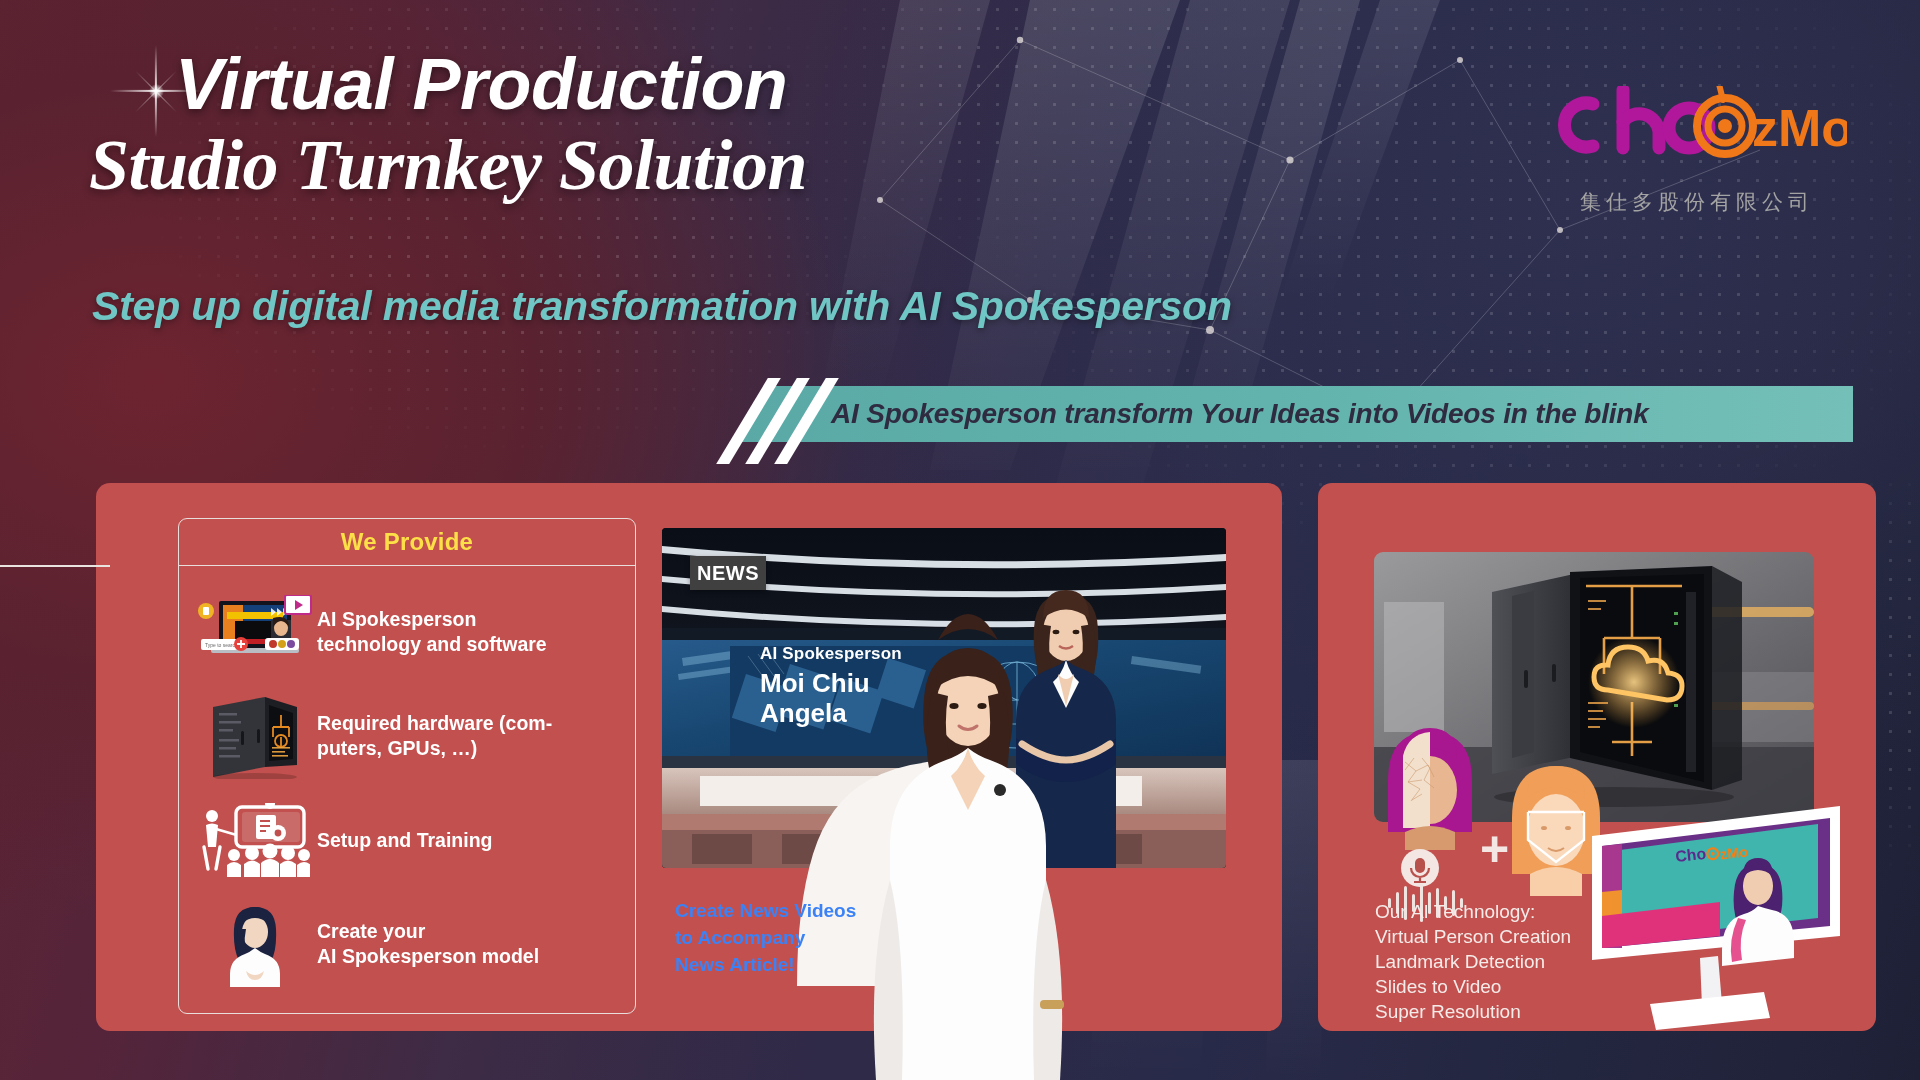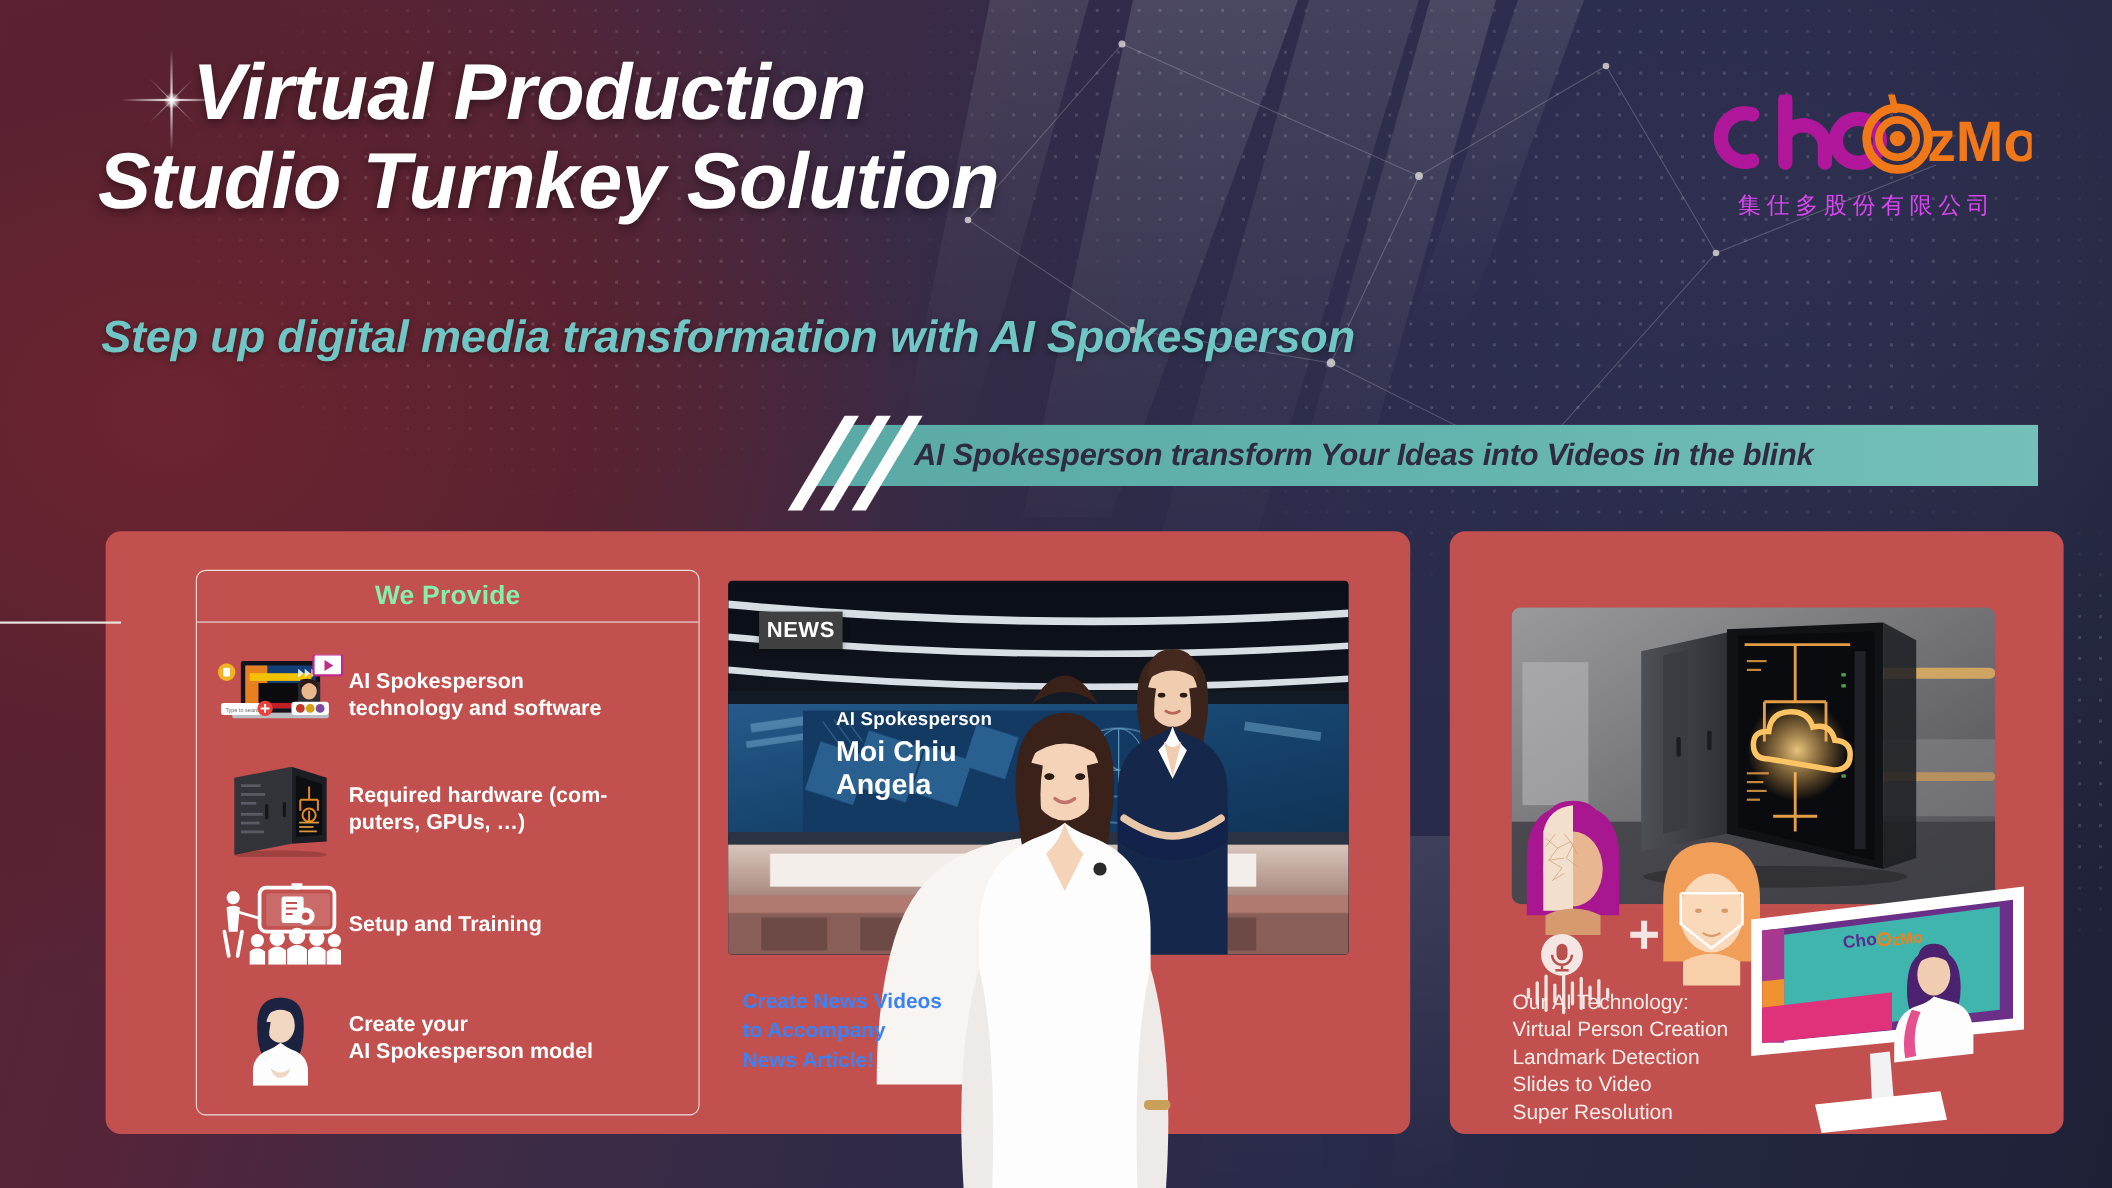--- a/index.html
+++ b/index.html
@@ -60,31 +60,31 @@
   .star-d1{ transform:rotate(45deg); } .star-d2{ transform:rotate(-45deg); }
 
   
   .headline{
     position:absolute; left:175px; top:44px; width:1180px;
     color:#fff; font-weight:bold; font-style:italic;
     font-size:72px; line-height:1.12; letter-spacing:-.5px;
     text-shadow:0 3px 9px rgba(0,0,0,.42);
     font-stretch:condensed;
   }
-  .headline .l2{ margin-left:-86px; }
+  .headline .l2{ margin-left:-86px;font-family:Liberation Serif, serif; }
   .subhead{
     position:absolute; left:92px; top:283px; width:1400px;
     color:#6fc6c4; font-weight:bold; font-style:italic; font-size:41px;
     letter-spacing:-.2px; text-shadow:0 2px 6px rgba(0,0,0,.38);
   }
 
   
   .logo-wrap{ position:absolute; right:58px; top:86px; width:330px; text-align:center; }
   .logo-sub{
-    margin-top:4px; color:#d946ef; font-size:21px; letter-spacing:5px;
+    margin-top:20px; color:#a3a3a3; font-size:21px; letter-spacing:5px;
     font-family:"DejaVu Sans", sans-serif;
   }
 
   
   .banner{
     position:absolute; left:735px; top:386px; width:1118px; height:56px;
     background:linear-gradient(90deg,#5aa9a6 0%,#62b3ad 48%,#74c0b8 100%);
     clip-path:polygon(36px 0, 100% 0, 100% 100%, 0 100%);
     display:flex; align-items:center;
   }
@@ -112,21 +112,21 @@
   }
 
   
   .wp-card{
     position:absolute; left:178px; top:518px; width:458px; height:496px;
     border:1.6px solid #eadedc; border-radius:9px;
   }
   .wp-title{
     height:47px; display:flex; align-items:center; justify-content:center;
     border-bottom:1.6px solid #eadedc;
-    color:#86efac; font-size:24px; font-weight:bold; letter-spacing:.2px;
+    color:#fde047; font-size:24px; font-weight:bold; letter-spacing:.2px;
   }
   .wp-list{ padding:14px 0 0 0; }
   .wp-row{ display:flex; align-items:center; height:104px; padding-left:14px; }
   .wp-ico{ width:124px; flex:0 0 124px; display:flex; align-items:center; justify-content:center; }
   .wp-txt{ color:#fff; font-size:19.5px; font-weight:bold; line-height:1.28; }
 
   
   .studio{
     position:absolute; left:662px; top:528px; width:564px; height:340px;
     border-radius:4px; overflow:hidden; background:#0c1420;

